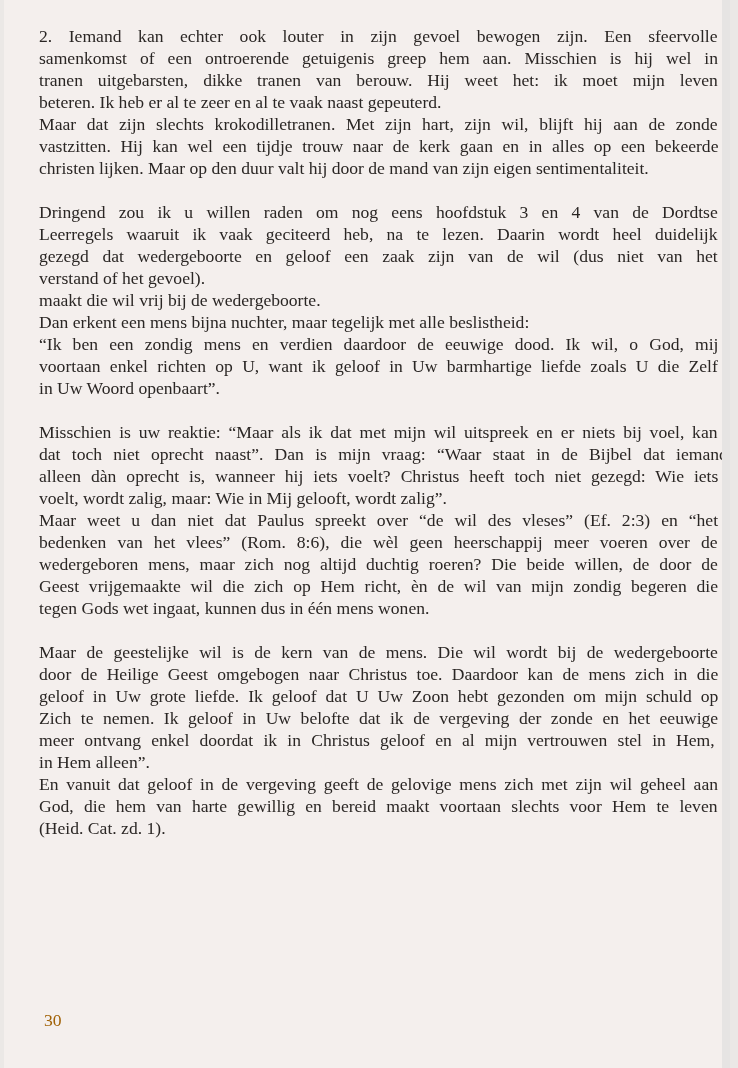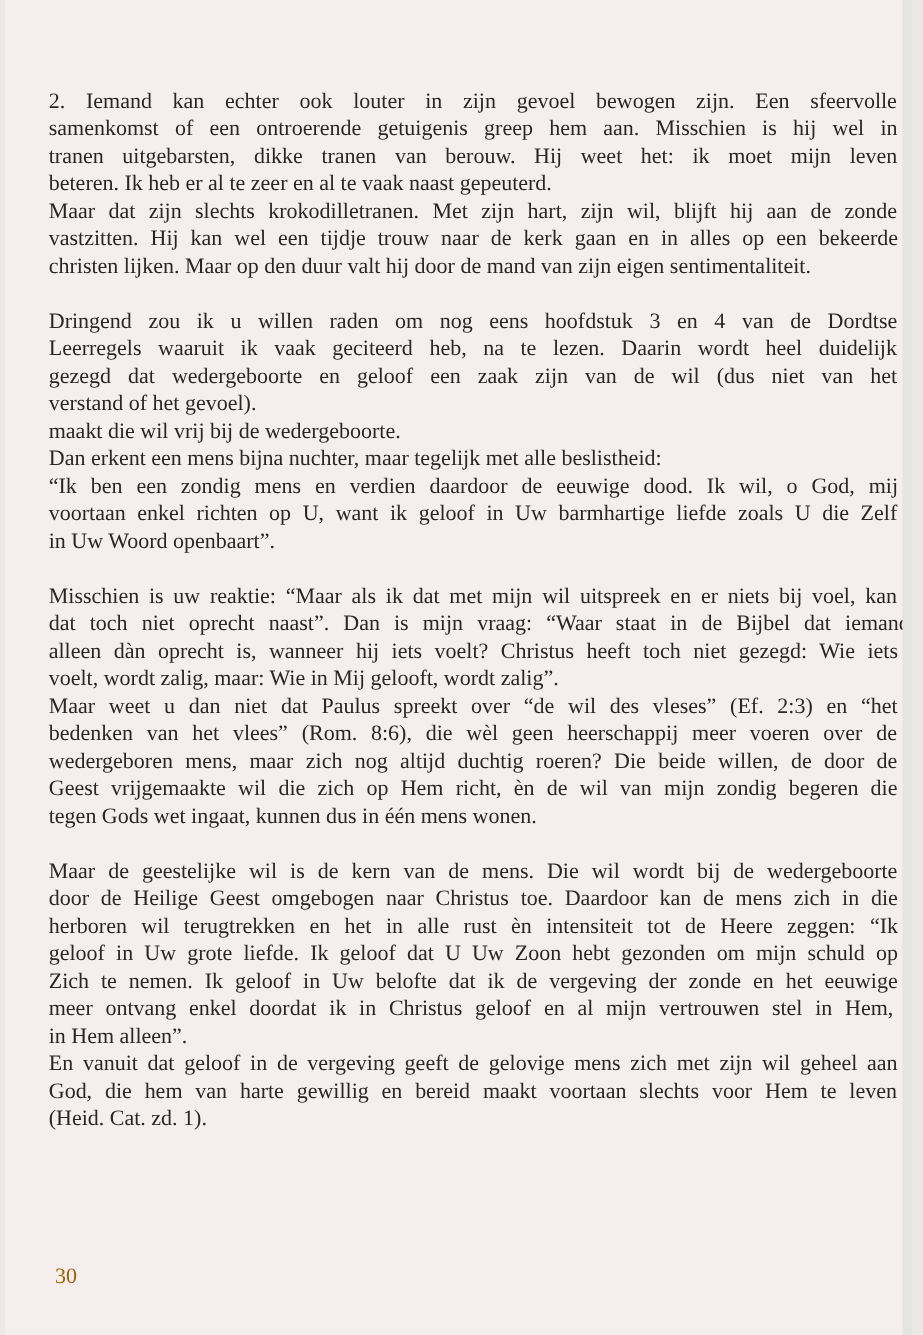--- a/index.html
+++ b/index.html
@@ -65,21 +65,21 @@
       font-size: 17.6px;
       color: #a16207;
     }
   </style>
 </head>
 <body>
 
 <div class="page">
   <div class="text-block" id="text-block">
       <div class="para">
-        <span class="line" style="display: block; text-align-last: left; word-spacing: 12.1667px; margin-top: 44px;">2. Iemand kan echter ook louter in zijn gevoel bewogen zijn. Een sfeervolle</span>
+        <span class="line" style="display: block; text-align-last: left; word-spacing: 12.1667px;">2. Iemand kan echter ook louter in zijn gevoel bewogen zijn. Een sfeervolle</span>
         <span class="line" style="display: block; text-align-last: left; word-spacing: 8.58333px;">samenkomst of een ontroerende getuigenis greep hem aan. Misschien is hij wel in</span>
         <span class="line" style="display: block; text-align-last: left; word-spacing: 10.5px;">tranen uitgebarsten, dikke tranen van berouw. Hij weet het: ik moet mijn leven</span>
         <span class="line last" style="display: block; text-align-last: left;">beteren. Ik heb er al te zeer en al te vaak naast gepeuterd.</span>
       </div>
       <div class="para">
         <span class="line" style="display: block; text-align-last: left; word-spacing: 6.28571px;">Maar dat zijn slechts krokodilletranen. Met zijn hart, zijn wil, blijft hij aan de zonde</span>
         <span class="line" style="display: block; text-align-last: left; word-spacing: 5.1875px;">vastzitten. Hij kan wel een tijdje trouw naar de kerk gaan en in alles op een bekeerde</span>
         <span class="line last" style="display: block; text-align-last: left;">christen lijken. Maar op den duur valt hij door de mand van zijn eigen sentimentaliteit.</span>
       </div>
       <div class="para gap">
@@ -108,21 +108,20 @@
       <div class="para">
         <span class="line" style="display: block; text-align-last: left; word-spacing: 6.5625px;">Maar weet u dan niet dat Paulus spreekt over “de wil des vleses” (Ef. 2:3) en “het</span>
         <span class="line" style="display: block; text-align-last: left; word-spacing: 6.61538px;">bedenken van het vlees” (Rom. 8:6), die wèl geen heerschappij meer voeren over de</span>
         <span class="line" style="display: block; text-align-last: left; word-spacing: 5.46154px;">wedergeboren mens, maar zich nog altijd duchtig roeren? Die beide willen, de door de</span>
         <span class="line" style="display: block; text-align-last: left; word-spacing: 5.4px;">Geest vrijgemaakte wil die zich op Hem richt, èn de wil van mijn zondig begeren die</span>
         <span class="line last" style="display: block; text-align-last: left;">tegen Gods wet ingaat, kunnen dus in één mens wonen.</span>
       </div>
       <div class="para gap">
         <span class="line" style="display: block; text-align-last: left; word-spacing: 6px;">Maar de geestelijke wil is de kern van de mens. Die wil wordt bij de wedergeboorte</span>
         <span class="line" style="display: block; text-align-last: left; word-spacing: 5px;">door de Heilige Geest omgebogen naar Christus toe. Daardoor kan de mens zich in die</span>
-        <span class="line" style="display: block; text-align-last: left; word-spacing: 7.14286px;">herboren wil terugtrekken en het in alle rust èn intensiteit tot de Heere zeggen: “Ik</span>
         <span class="line" style="display: block; text-align-last: left; word-spacing: 4.5px;">geloof in Uw grote liefde. Ik geloof dat U Uw Zoon hebt gezonden om mijn schuld op</span>
         <span class="line" style="display: block; text-align-last: left; word-spacing: 5.125px;">Zich te nemen. Ik geloof in Uw belofte dat ik de vergeving der zonde en het eeuwige</span>
         <span class="line" style="display: block; text-align-last: left; word-spacing: 5.78571px;">meer ontvang enkel doordat ik in Christus geloof en al mijn vertrouwen stel in Hem,</span>
         <span class="line last" style="display: block; text-align-last: left;">in Hem alleen”.</span>
       </div>
       <div class="para">
         <span class="line" style="display: block; text-align-last: left; word-spacing: 3.375px;">En vanuit dat geloof in de vergeving geeft de gelovige mens zich met zijn wil geheel aan</span>
         <span class="line" style="display: block; text-align-last: left; word-spacing: 5.85714px;">God, die hem van harte gewillig en bereid maakt voortaan slechts voor Hem te leven</span>
         <span class="line last" style="display: block; text-align-last: left;">(Heid. Cat. zd. 1).</span>
       </div>

